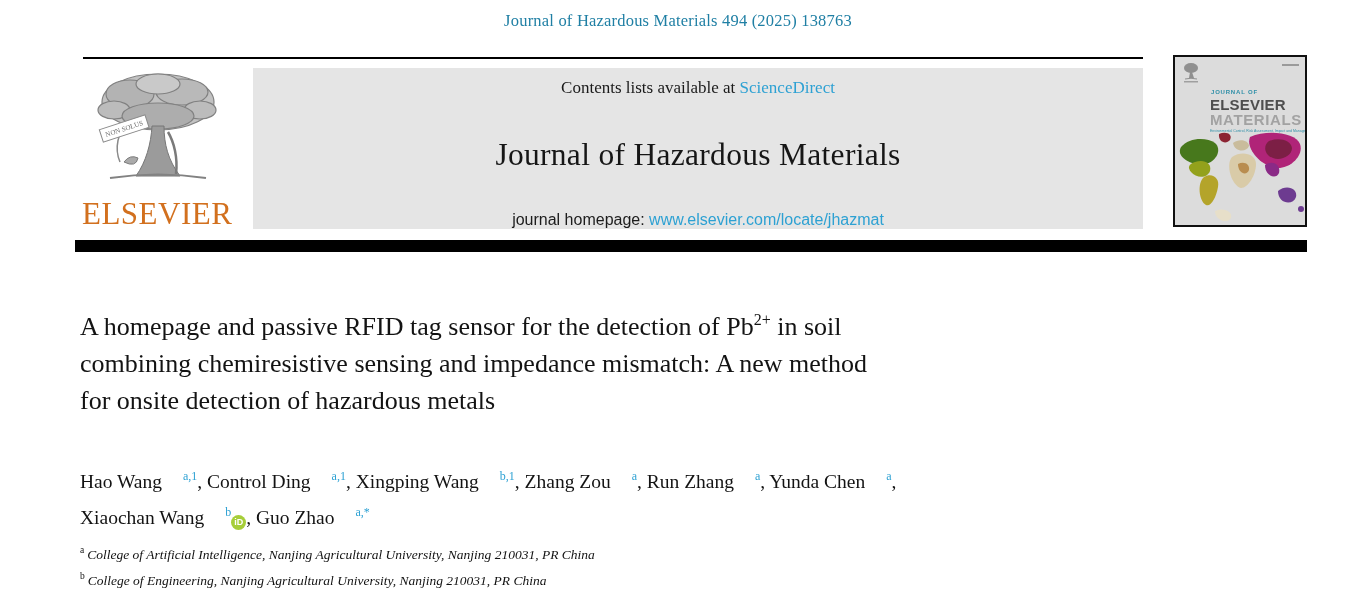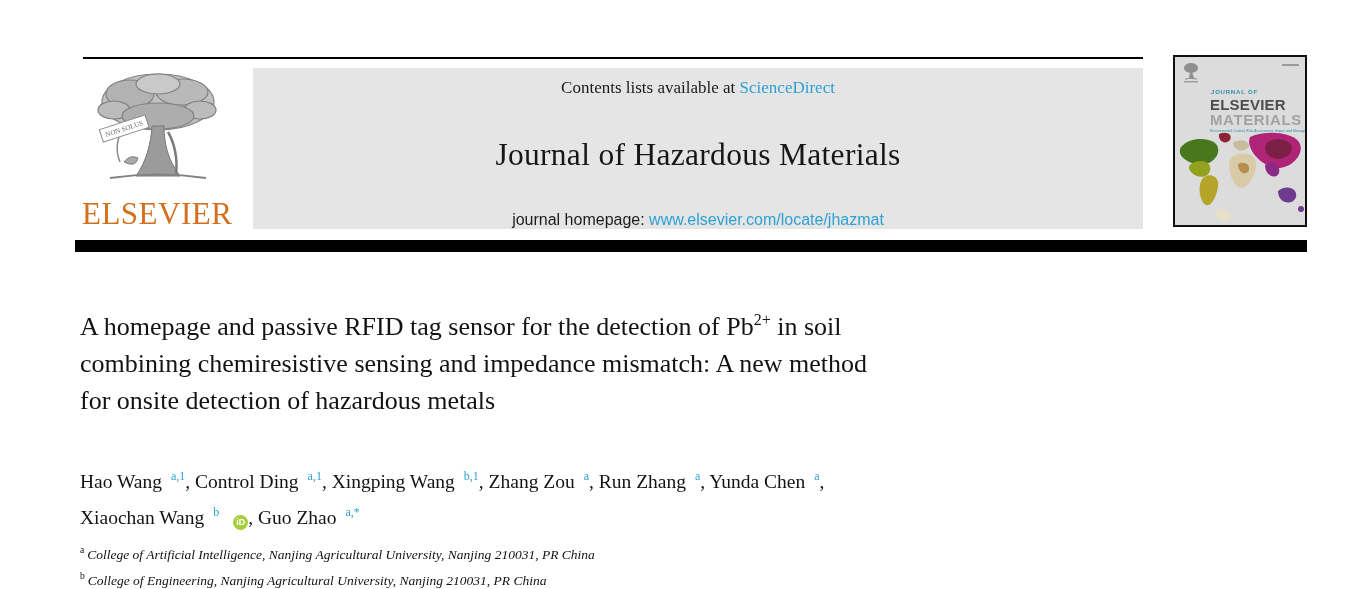--- a/index.html
+++ b/index.html
@@ -122,25 +122,25 @@
 
   
   .authors {
     position: absolute;
     left: 80px; top: 461px;
     width: 1120px;
     font-size: 19.5px;
     line-height: 31px;
     color: #131313;
   }
-  .a-sup { font-size: 12px; color: #2da1d3; vertical-align: 8px; margin-left: 9px; }
+  .a-sup { font-size: 12px; color: #2da1d3; vertical-align: 8px; margin-left: 21px; }
   .orcid {
     display: inline-block;
     width: 15px; height: 15px;
-    margin-left: 14px;
+    margin-left: 0;
     border-radius: 50%;
     background: #a6ce39;
     color: #ffffff;
     font-family: "Liberation Sans", sans-serif;
     font-size: 9px; font-weight: bold;
     text-align: center; line-height: 15px;
     vertical-align: -1px;
     cursor: pointer;
   }
 
@@ -154,20 +154,21 @@
     color: #111111;
   }
   .affil-text { font-style: italic; }
   .af-sup { font-size: 9.5px; vertical-align: 6px; margin-right: 3px; font-style: normal; }
 </style>
 </head>
 <body>
 
 <div class="page">
 
+  <div class="journal-ref">Journal of Hazardous Materials 494 (2025) 138763</div>
 
   <div class="top-rule"></div>
 
   <div class="logo-block">
     <svg class="logo-tree" width="148" height="130" viewBox="0 0 148 130">
       <g stroke="#818181" fill="none" stroke-width="1.2">
         <ellipse cx="74" cy="36" rx="56" ry="28" fill="#c2c2c2"></ellipse>
         <ellipse cx="46" cy="28" rx="24" ry="14" fill="#b3b3b3"></ellipse>
         <ellipse cx="98" cy="26" rx="26" ry="13" fill="#b9b9b9"></ellipse>
         <ellipse cx="74" cy="18" rx="22" ry="10" fill="#c9c9c9"></ellipse>

